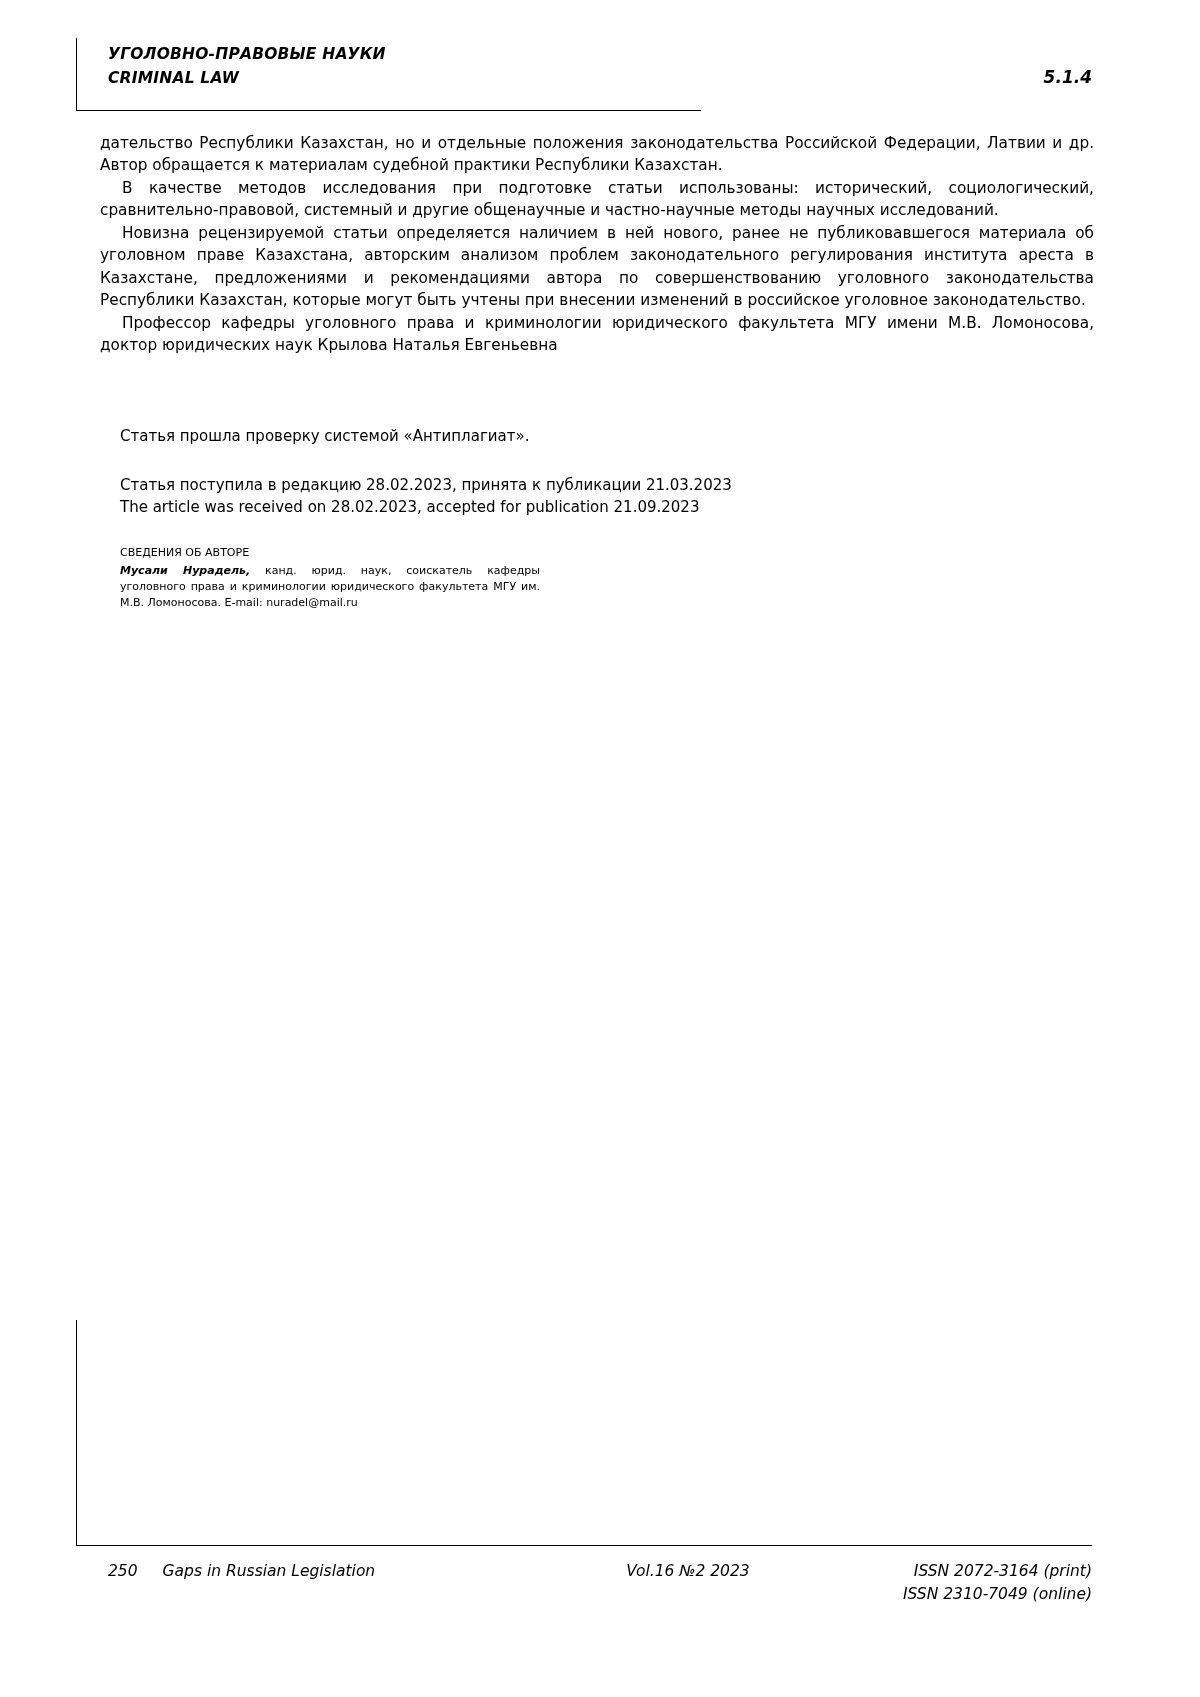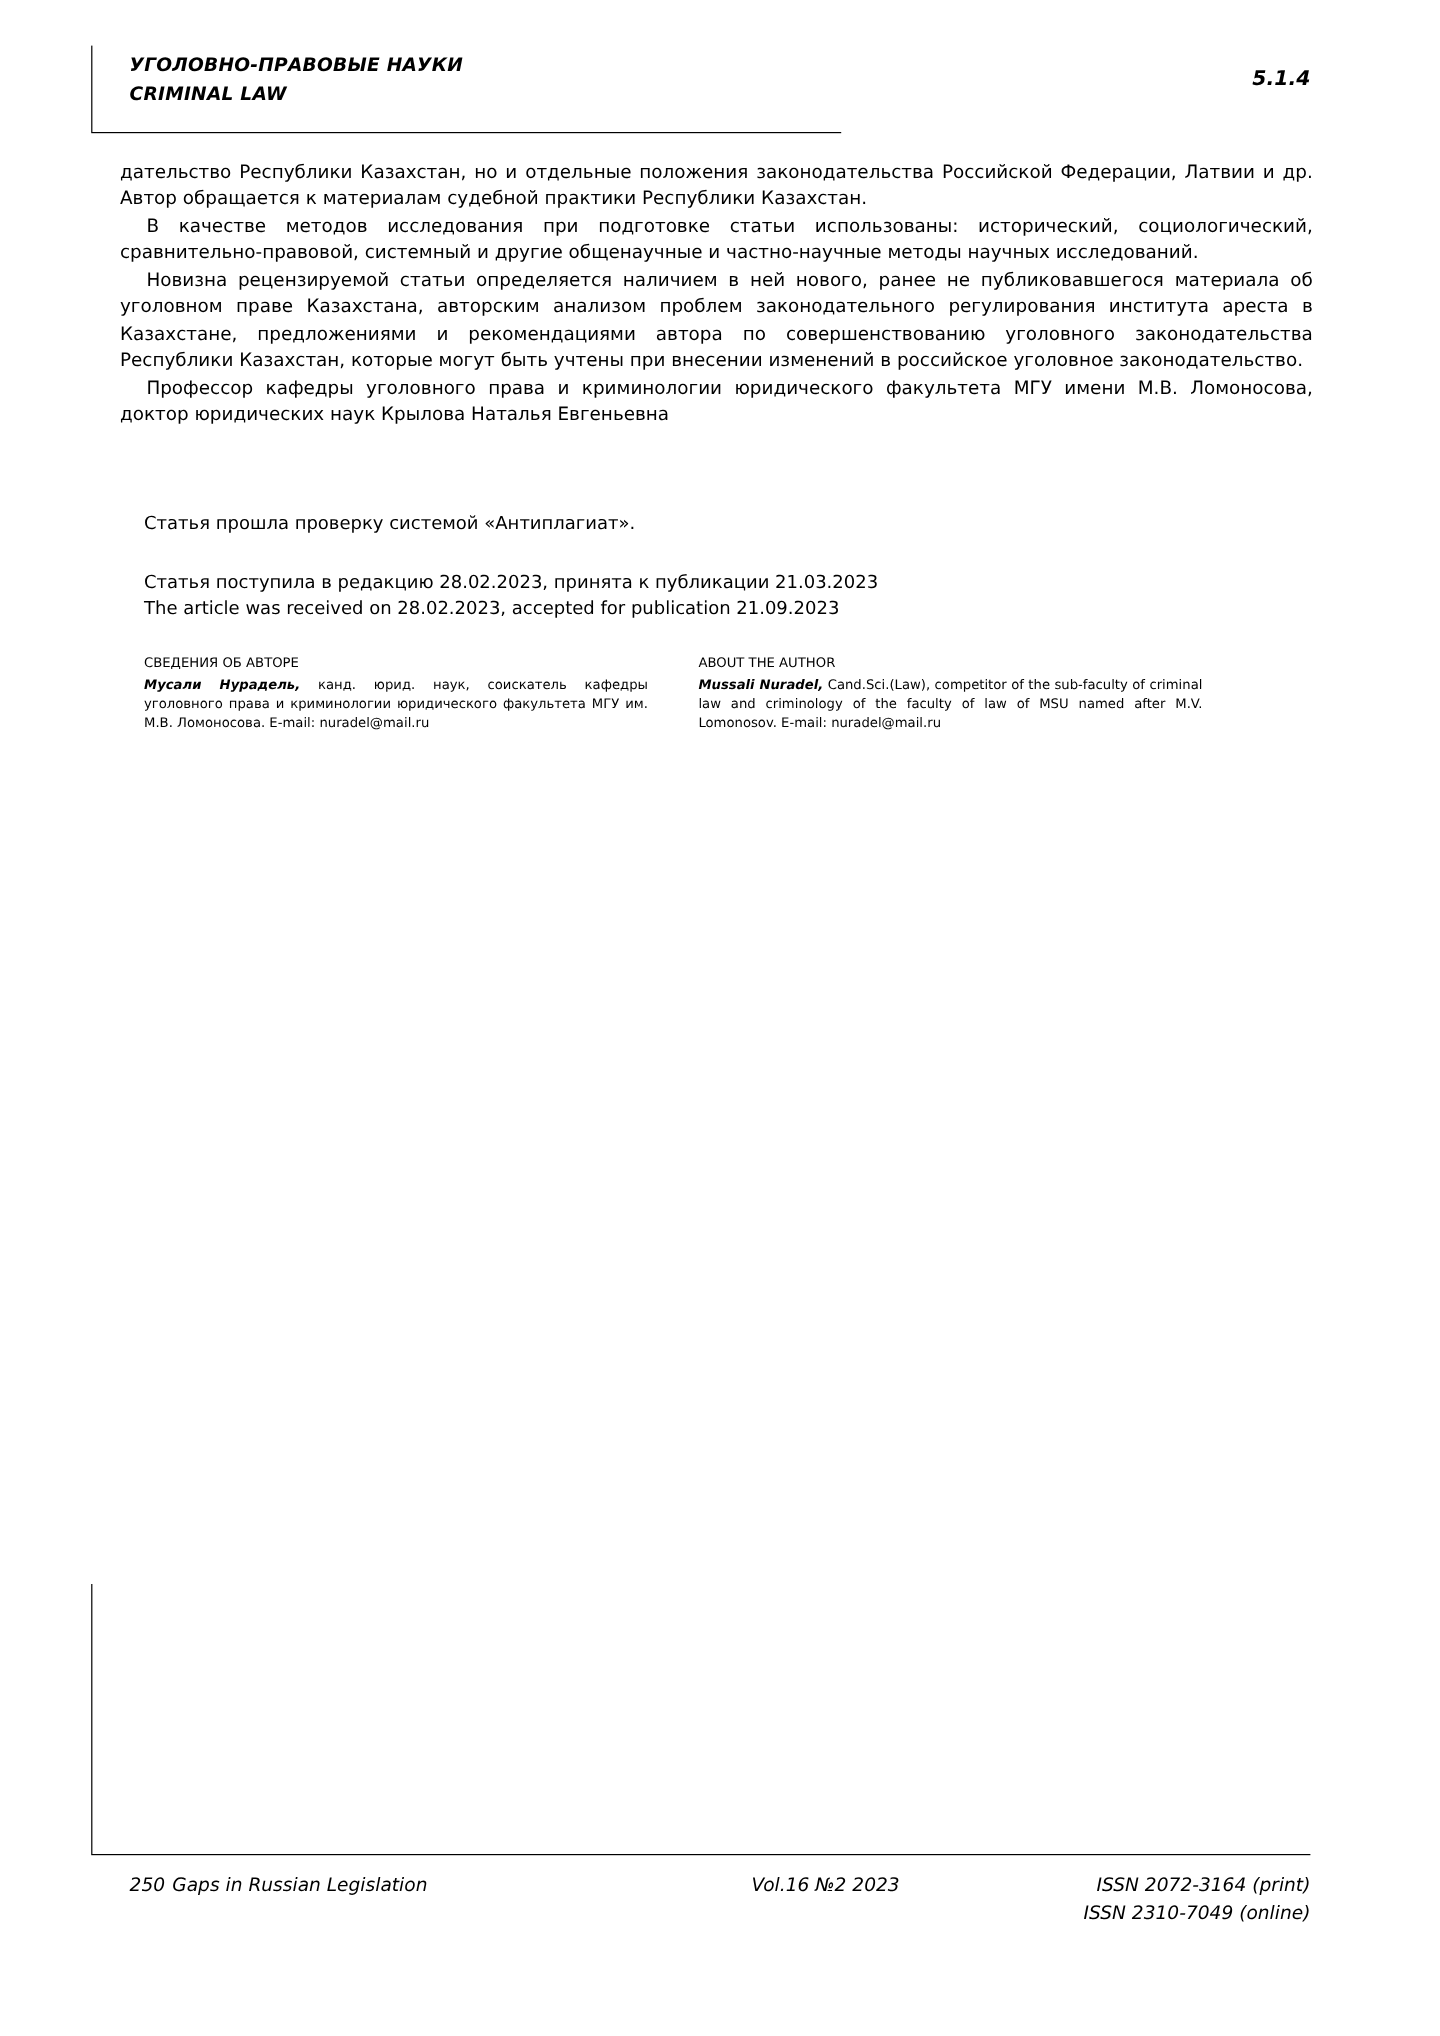--- a/index.html
+++ b/index.html
@@ -20,21 +20,21 @@
   }
 
   
   .header {
     position: absolute;
     left: 108px;
     top: 42px;
     width: 984px;
     display: flex;
     justify-content: space-between;
-    align-items: center;
+    align-items: flex-end;
   }
   .header-left {
     font-style: italic;
     font-weight: bold;
     font-size: 15.5px;
     line-height: 1.55;
     letter-spacing: 0.2px;
   }
   .header-right {
     font-style: italic;
@@ -141,21 +141,21 @@
     font-size: 15.5px;
     line-height: 1.5;
   }
   .footer-row {
     display: flex;
     align-items: flex-start;
   }
   .footer-left {
     width: 430px;
     display: flex;
-    gap: 6px;
+    gap: 25px;
   }
   .footer-center {
     width: 300px;
     text-align: center;
     font-style: italic;
   }
   .footer-right {
     flex: 1;
     text-align: right;
   }
@@ -193,24 +193,20 @@
     <p>Статья прошла проверку системой «Антиплагиат».</p>
     <div class="gap"></div>
     <p>Статья поступила в редакцию 28.02.2023, принята к публикации 21.03.2023</p>
     <p>The article was received on 28.02.2023, accepted for publication 21.09.2023</p>
   </div>
 
   <div class="authors">
     <div class="col">
       <div class="col-title">СВЕДЕНИЯ ОБ АВТОРЕ</div>
       <div><span class="name">Мусали Нурадель,</span><span> канд. юрид. наук, соискатель кафедры уголовного права и криминологии юридического факультета МГУ им. М.В. Ломоносова. E-mail: nuradel@mail.ru</span></div>
-    </div>
-    <div class="col">
-      <div class="col-title">ABOUT THE AUTHOR</div>
-      <div><span class="name">Mussali Nuradel,</span><span> Cand.Sci.(Law), competitor of the sub-faculty of criminal law and criminology of the faculty of law of MSU named after M.V. Lomonosov. E-mail: nuradel@mail.ru</span></div>
     </div>
   </div>
 
   <div class="vrule-bottom"></div>
   <div class="hrule-bottom"></div>
 
   <div class="footer">
     <div class="footer-row">
       <div class="footer-left">
         <span class="footer-page">250</span>

